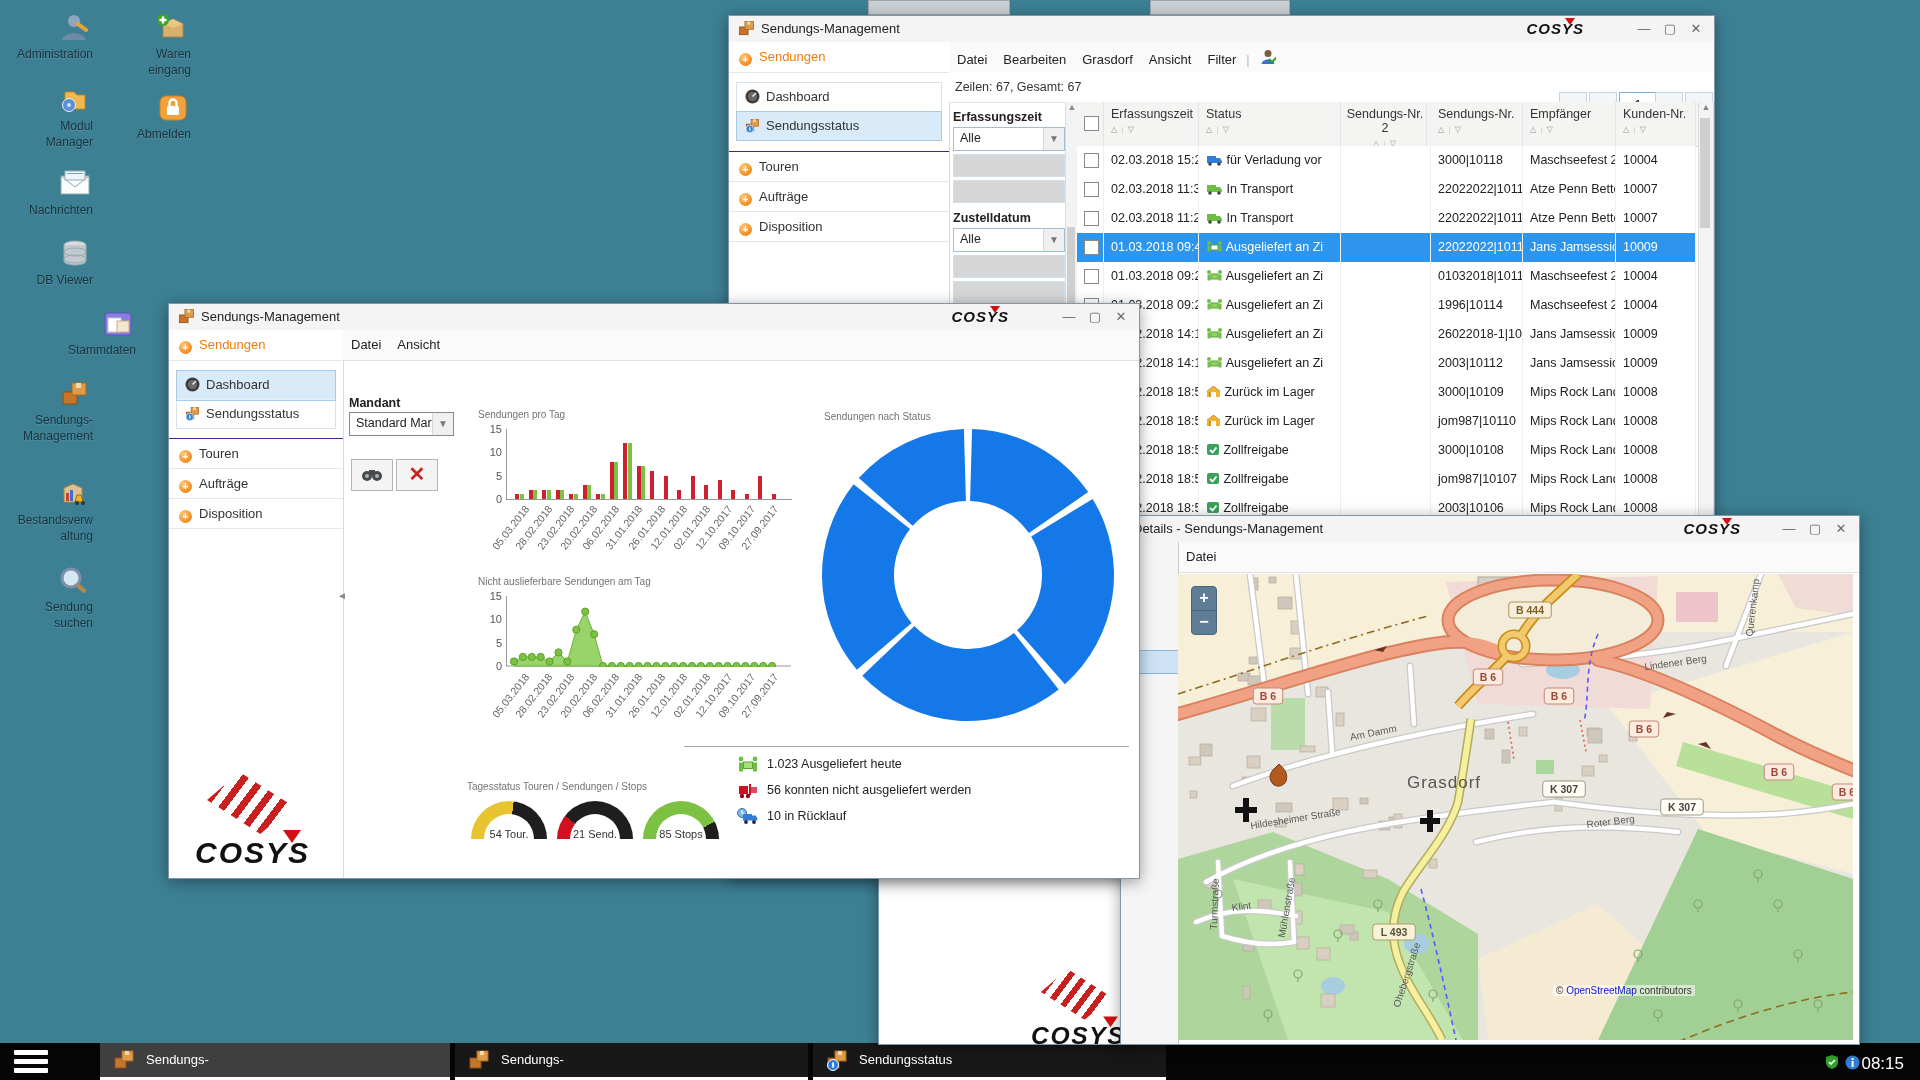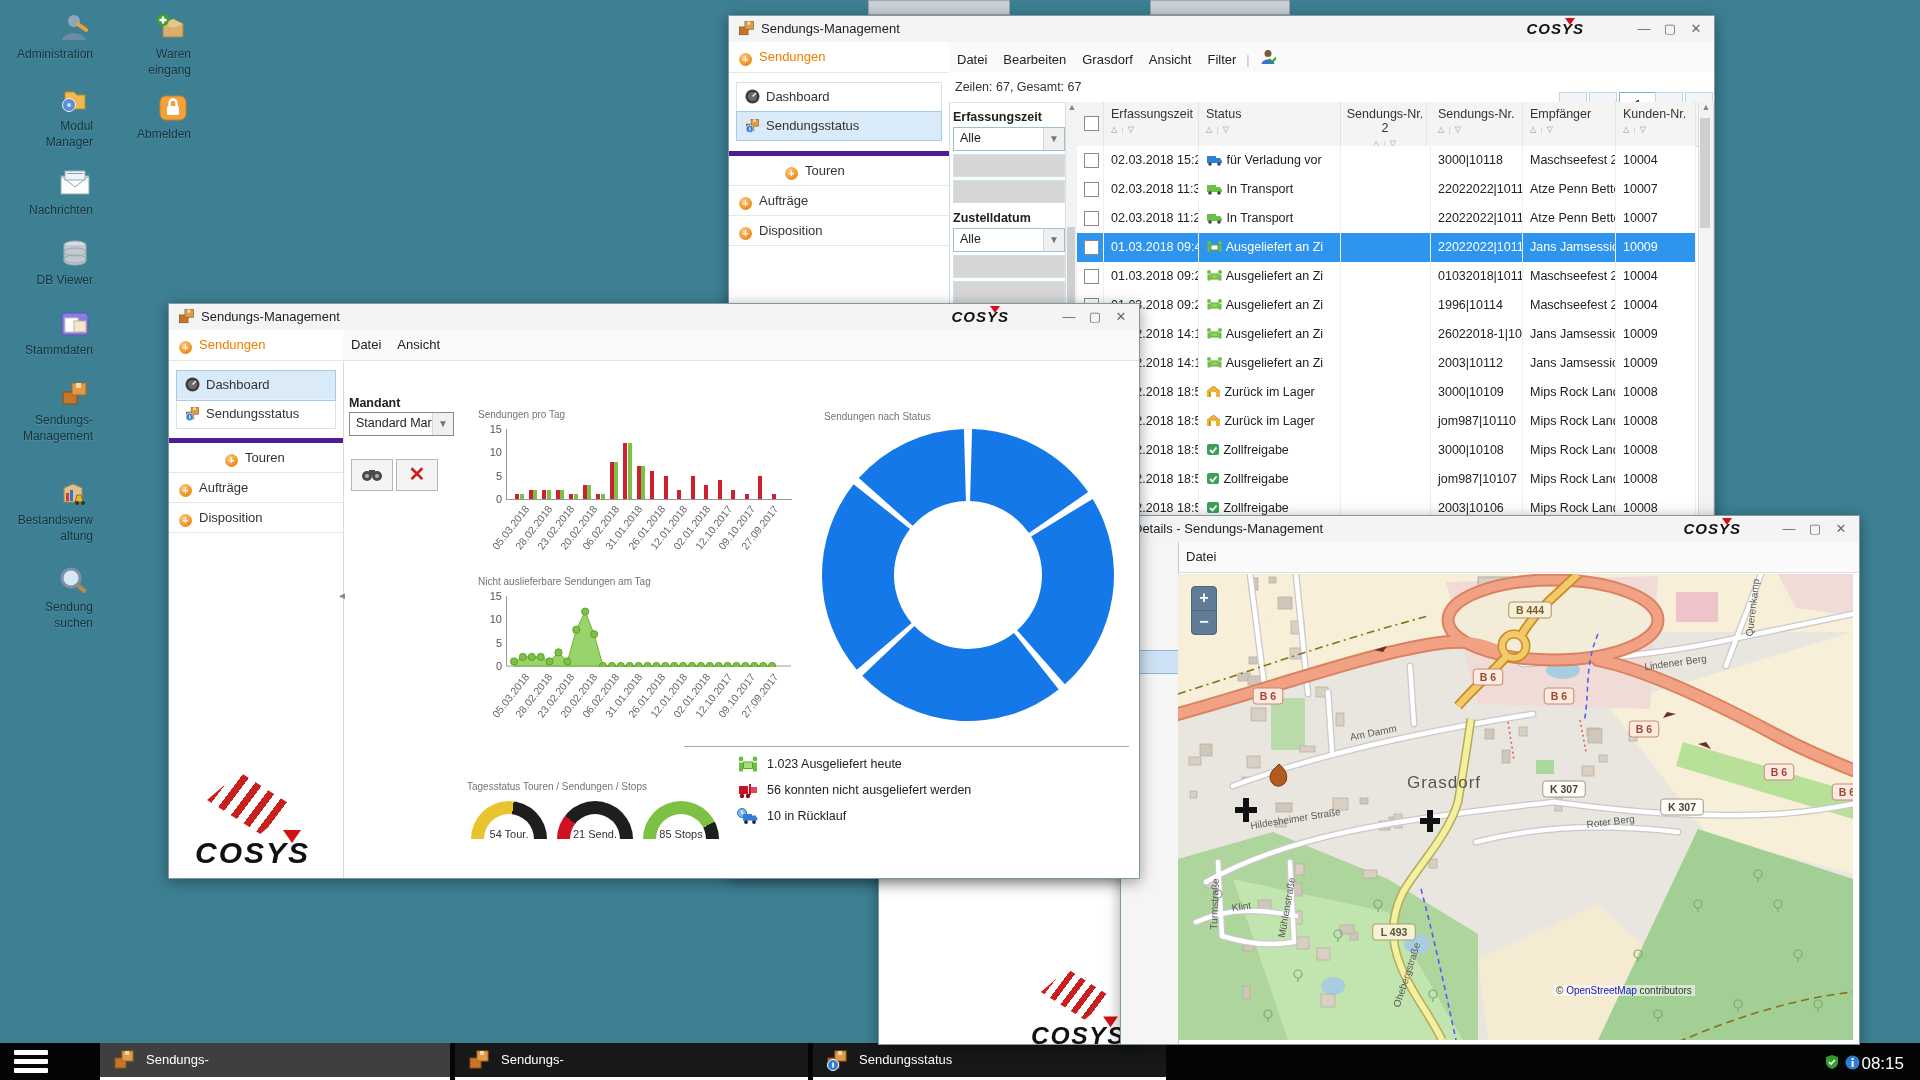--- a/index.html
+++ b/index.html
@@ -20,21 +20,21 @@
   .menubar{position:absolute;height:30px;background:#fafafa;border-bottom:1px solid #e2e2e2;}
   .menubar .mi{display:inline-block;margin:7px 8px 0 8px;font-size:13px;color:#222;cursor:pointer;}
   .sidebar{position:absolute;background:#fff;border-right:1px solid #d5dde2;}
   .sb-root{height:30px;line-height:30px;border-bottom:1px solid #e6e6e6;color:#f07d00;font-size:13px;}
   .odisc{display:inline-block;width:13px;height:13px;border-radius:50%;background:radial-gradient(circle at 35% 30%,#ffc97e,#f08a1d 70%);color:#fff;font-weight:bold;font-size:10px;line-height:13px;text-align:center;vertical-align:-2px;margin:0 7px 0 10px;}
   .sb-panel{position:absolute;left:7px;right:7px;border:1px solid #d8e2ea;background:#fff;}
   .sb-item{height:28px;line-height:28px;font-size:13px;color:#333;border-bottom:1px solid #eee;white-space:nowrap;cursor:pointer;}
   .sb-item:last-child{border-bottom:none;}
   .sb-item.sel{background:#d9eaf8;outline:1px solid #a9cbe6;}
   .sb-group{height:29px;line-height:29px;border-bottom:1px solid #e6e6e6;font-size:13px;color:#333;cursor:pointer;}
-  .sb-group:first-child{border-top:5px solid #4c1d95;padding-left:46px;}
+  .sb-group:first-child{border-top:1px solid #4c1d95;}
   .infobar{position:absolute;height:30px;border-bottom:1px solid #e2e2e2;background:#fff;font-size:12.5px;color:#333;}
   
   .fltlabel{font-weight:bold;font-size:12.5px;color:#222;margin:8px 0 3px 0;}
   .dd{position:relative;height:22px;border:1px solid #9fc0d4;background:#fff;font-size:12.5px;line-height:21px;padding-left:6px;color:#222;}
   .dd .chv{position:absolute;right:0;top:0;width:20px;height:100%;background:#f0f0f0;border-left:1px solid #cfd8dd;color:#777;text-align:center;font-size:10px;line-height:21px;}
   .gbox{height:21px;background:#d6d6d6;border:1px solid #cfe0ea;margin-top:3px;}
   .grid-hd{position:absolute;background:#f4f4f2;border-bottom:1px solid #d9d9d9;}
   .col-h{position:absolute;top:0;height:100%;border-right:1px solid #e3e3e3;padding:5px 0 0 7px;box-sizing:border-box;font-size:12.5px;color:#333;}
   .sorts{font-size:8px;color:#999;margin-top:4px;letter-spacing:1px;}
   .trow{position:absolute;height:29px;border-bottom:1px solid #e4e4e4;background:#fff;white-space:nowrap;}
@@ -106,21 +106,21 @@
           <path d="M4,8 l14,11 14,-11" fill="none" stroke="#8aa"></path>
           <rect x="8" y="3" width="20" height="9" fill="#eef4fa" stroke="#9ab"></rect>
           <line x1="10" y1="5.5" x2="26" y2="5.5" stroke="#7aa" stroke-width="1"></line>
         </svg><div class="lbl">Nachrichten</div></div>
       <div class="dicon" style="left: 1px; top: 238px;"><svg class="ic" width="36" height="30" viewBox="0 0 36 30">
           <ellipse cx="18" cy="7" rx="11" ry="4" fill="#d8dde2" stroke="#9aa"></ellipse>
           <path d="M7,7 v16 c0,2.3 5,4 11,4 s11,-1.7 11,-4 V7" fill="#c2c9d0" stroke="#9aa"></path>
           <ellipse cx="18" cy="14" rx="11" ry="4" fill="none" stroke="#9aa"></ellipse>
           <ellipse cx="18" cy="21" rx="11" ry="4" fill="none" stroke="#9aa"></ellipse>
         </svg><div class="lbl">DB Viewer</div></div>
-      <div class="dicon" style="left: 1px; top: 308px;"><svg class="ic" width="36" height="30" viewBox="0 0 36 30">
+      <div class="dicon" style="left: 1px; top: 308px; padding-left: 43px;"><svg class="ic" width="36" height="30" viewBox="0 0 36 30">
           <rect x="5" y="5" width="26" height="22" rx="3" fill="#8a7ce0" stroke="#5f52b8"></rect>
           <rect x="8" y="10" width="13" height="14" fill="#fff" stroke="#ccc"></rect>
           <rect x="17" y="13" width="12" height="11" fill="#f4e7d2" stroke="#c8b088"></rect>
         </svg><div class="lbl">Stammdaten</div></div>
       <div class="dicon" style="left: 1px; top: 378px;"><svg class="ic" width="36" height="30" viewBox="0 0 36 30">
           <rect x="6" y="14" width="14" height="12" fill="#c8752c" stroke="#8a4e16"></rect>
           <rect x="15" y="5" width="14" height="12" fill="#e09a4a" stroke="#a06а22"></rect>
           <rect x="15" y="5" width="14" height="12" fill="#e09a4a" stroke="#a06a22"></rect>
           <rect x="19" y="5" width="5" height="5" fill="#f6d9a8"></rect>
         </svg><div class="lbl">Sendungs-</div><div class="lbl">Management</div></div>

